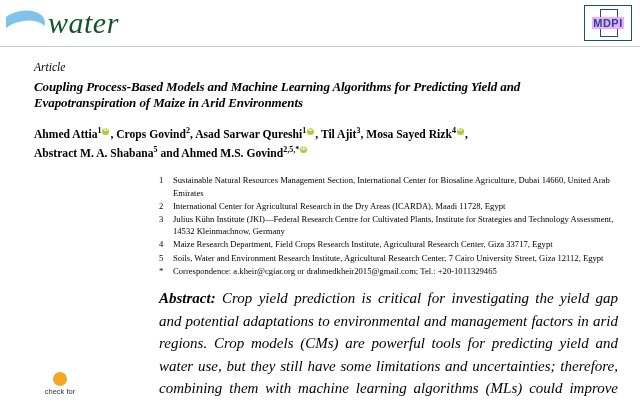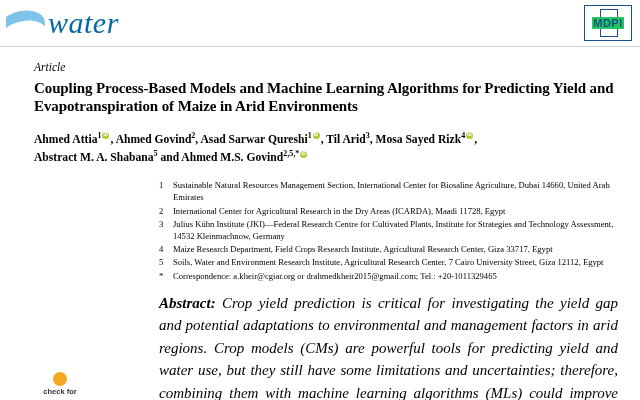--- a/index.html
+++ b/index.html
@@ -49,21 +49,21 @@
     width: 44px; height: 24px;
     border-radius: 50% 50% 40% 40%;
     background: #ffffff;
     left: -4px; top: 15px;
     transform: rotate(-10deg);
   }
   .journal-name {
     font-family: "Liberation Serif", serif;
     font-size: 30px;
     font-style: italic;
-    color: #0369a1;
+    color: #14532d;
     letter-spacing: 0.5px;
     margin-left: 2px;
     line-height: 1;
   }
   .mdpi-logo {
     position: absolute;
     right: 8px;
     top: 5px;
     width: 48px;
     height: 36px;
@@ -73,21 +73,21 @@
     justify-content: center;
     box-sizing: border-box;
   }
   .mdpi-logo .txt {
     font-family: "Liberation Sans", sans-serif;
     font-size: 11px;
     font-weight: bold;
     color: #1a4f8a;
     letter-spacing: 0.5px;
     z-index: 2;
-    background: #22c55e;
+    background: #f0abfc;
     padding: 0 1px;
     text-align: right;
   }
   .mdpi-logo .hex {
     position: absolute;
     width: 16px;
     height: 10px;
     border: 1.5px solid #1a4f8a;
     left: 50%;
     margin-left: -8px;
@@ -105,25 +105,26 @@
   .content {
     padding: 10px 22px 0 34px;
   }
   .article-type {
     font-size: 11.5px;
     font-style: italic;
     color: #000;
     margin: 4px 0 6px 0;
   }
   h1.title {
-    font-size: 15px;
+    font-size: 13px;
     font-weight: bold;
     line-height: 1.22;
     margin: 0 0 14px 0;
     letter-spacing: -0.1px;
+    font-style: italic;
   }
 
   .authors {
     font-size: 11.6px;
     font-weight: bold;
     line-height: 1.55;
     margin: 0 0 12px 0;
   }
   .sup {
     font-size: 8px;
@@ -184,21 +185,20 @@
     font-weight: bold;
   }
 
   
   .updates {
     position: absolute;
     left: 14px;
     bottom: 4px;
     width: 92px;
     text-align: center;
-    font-weight: bold;
   }
   .updates .circle {
     width: 14px;
     height: 14px;
     border-radius: 50%;
     background: #f5a623;
     margin: 0 auto 2px auto;
   }
   .updates .lbl {
     font-family: "Liberation Sans", sans-serif;
@@ -225,23 +225,23 @@
 </div>
 
 <div class="content">
 
   <div class="article-type">Article</div>
 
   <h1 class="title">Coupling Process-Based Models and Machine Learning Algorithms for Predicting Yield and Evapotranspiration of Maize in Arid Environments</h1>
 
   <div class="authors">
     <span>Ahmed Attia</span><span class="sup">1</span><span class="orcid"></span>,
-    <span>Ahmed Govind</span><span class="sup">2</span>,
+    <span>Crops Govind</span><span class="sup">2</span>,
     <span>Asad Sarwar Qureshi</span><span class="sup">1</span><span class="orcid"></span>,
-    <span>Til Arid</span><span class="sup">3</span>,
+    <span>Til Ajit</span><span class="sup">3</span>,
     <span>Mosa Sayed Rizk</span><span class="sup">4</span><span class="orcid"></span>,<br>
     <span>Abstract M. A. Shabana</span><span class="sup">5</span>
     and <span>Ahmed M.S. Govind</span><span class="sup">2,5,*</span><span class="orcid"></span>
   </div>
 
   <div class="affiliations">
     <div class="aff-row">
       <span class="aff-num">1</span>
       <span class="aff-text">Sustainable Natural Resources Management Section, International Center for Biosaline Agriculture, Dubai 14660, United Arab Emirates</span>
     </div>

